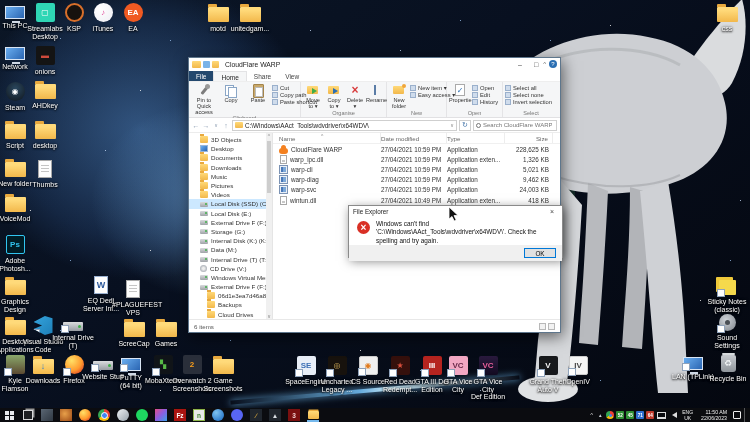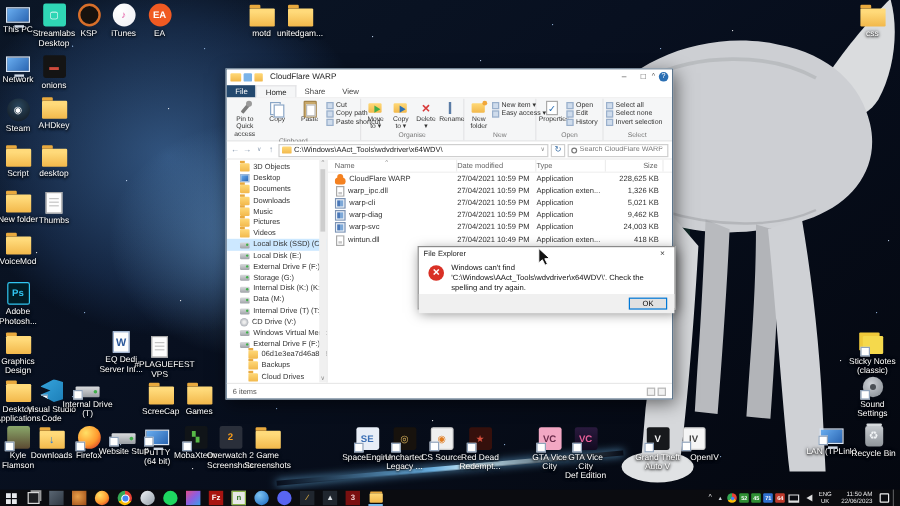--- a/index.html
+++ b/index.html
@@ -422,40 +422,45 @@
       <div class="dicon-img" style="background: rgb(239, 239, 239); color: rgb(224, 123, 31); border: 1px solid rgb(204, 204, 204);">◉</div>
       <div class="dicon-label">CS Source</div>
     </div>
 
     <div class="dicon k-shape shortcut" style="left: 383px; top: 356px;">
       <div class="dicon-img" style="background: rgb(53, 16, 12); color: rgb(217, 79, 61);">★</div>
       <div class="dicon-label">Red Dead
 Redempt...</div>
     </div>
 
+    <div class="dicon k-shape shortcut" style="left: 415px; top: 356px;">
+      <div class="dicon-img" style="background: rgb(181, 36, 31); color: rgb(255, 255, 255);">III</div>
+      <div class="dicon-label">GTA III Def
+Edition</div>
+    </div>
 
     <div class="dicon k-shape shortcut" style="left: 441px; top: 356px;">
       <div class="dicon-img" style="background: rgb(242, 167, 195); color: rgb(106, 42, 74);">VC</div>
       <div class="dicon-label">GTA Vice City</div>
     </div>
 
     <div class="dicon k-shape shortcut" style="left: 471px; top: 356px;">
       <div class="dicon-img" style="background: linear-gradient(rgb(42, 26, 62), rgb(18, 10, 32)); color: rgb(232, 95, 154);">VC</div>
       <div class="dicon-label">GTA Vice City
 Def Edition</div>
     </div>
 
 
     <div class="dicon k-shape shortcut" style="left: 531px; top: 356px;">
       <div class="dicon-img" style="background: rgb(23, 25, 28); color: rgb(245, 245, 245);">V</div>
       <div class="dicon-label">Grand Theft
 Auto V</div>
     </div>
 
-    <div class="dicon k-shape shortcut" style="left: 561px; top: 356px; text-align: right;">
+    <div class="dicon k-shape shortcut" style="left: 561px; top: 356px;">
       <div class="dicon-img" style="background: rgb(245, 245, 245); color: rgb(68, 68, 68); border: 1px solid rgb(204, 204, 204);">IV</div>
       <div class="dicon-label">OpenIV</div>
     </div>
   </div>
 
 <div class="win">
   <div class="tbar">
     <div class="qat-folder"></div>
     <div class="qat-btn" style="background:#7ab3e8"></div>
     <div class="qat-btn" style="background:linear-gradient(180deg,#ffd978,#f2b84b)"></div>

